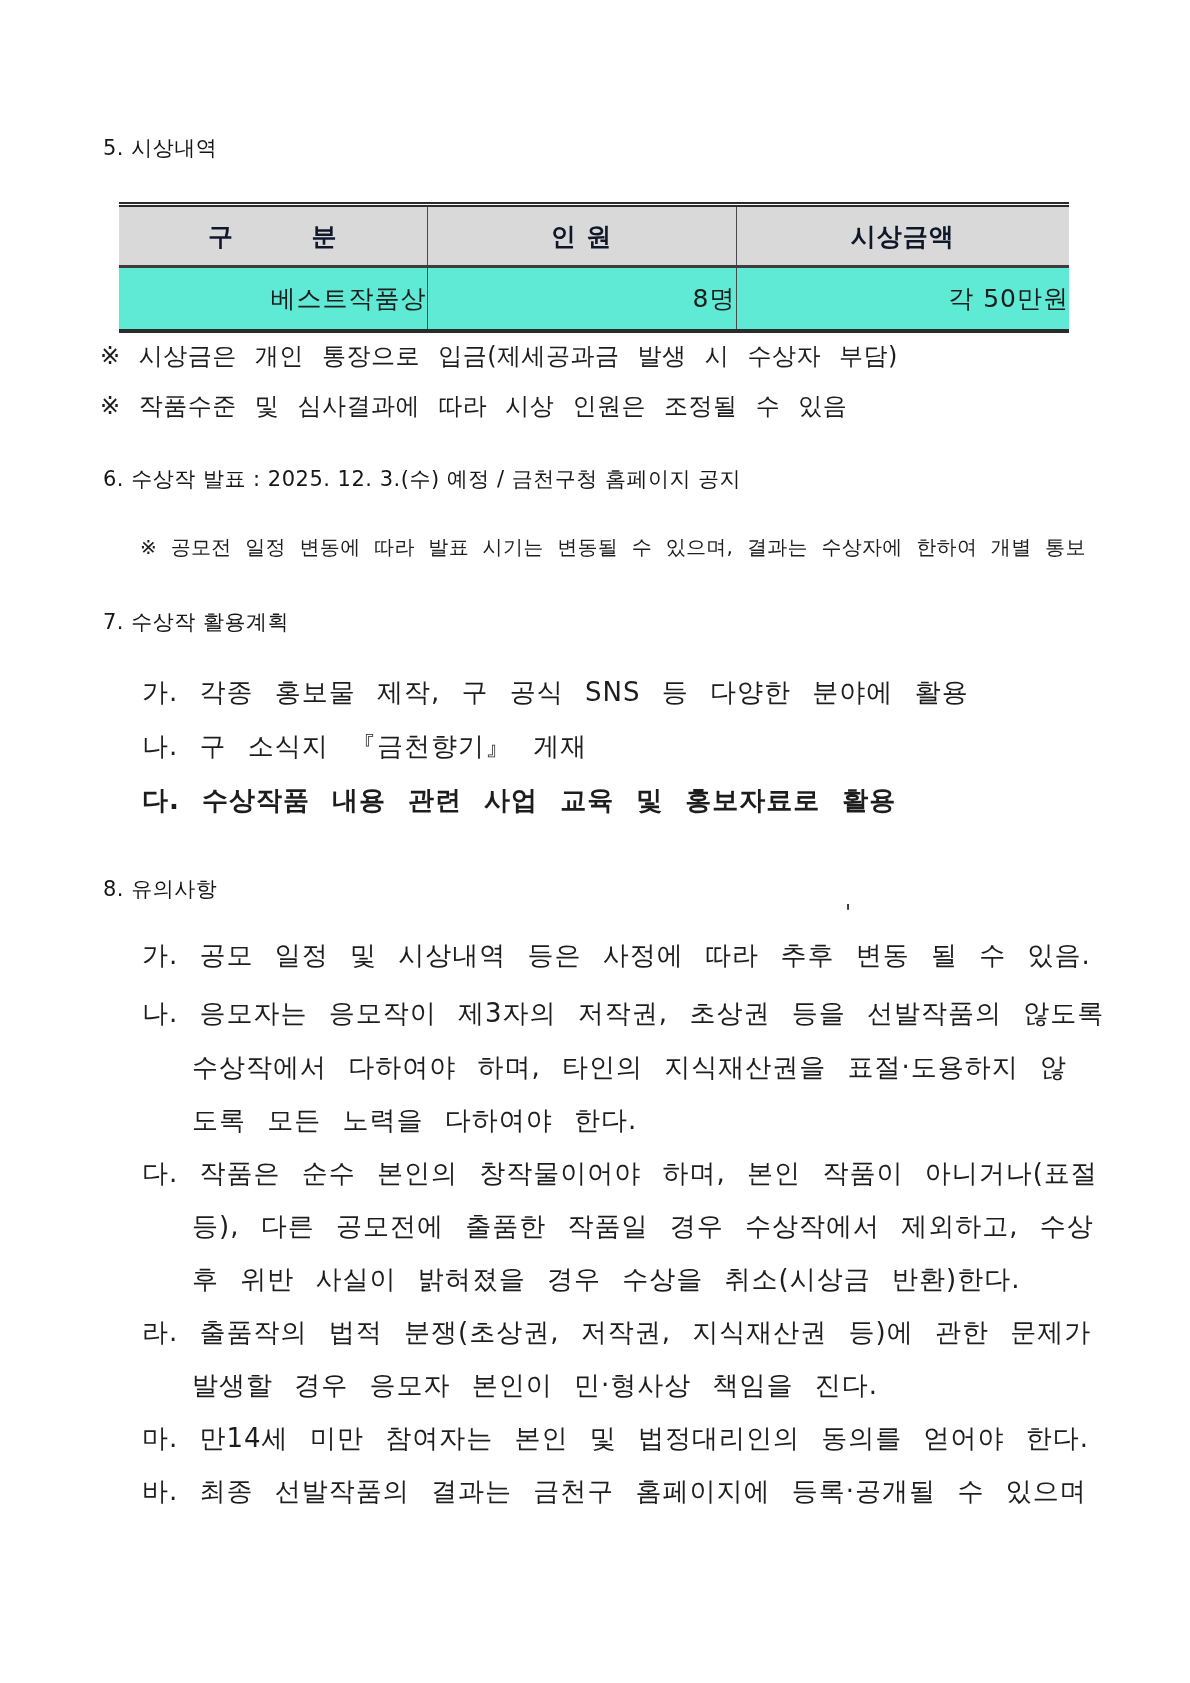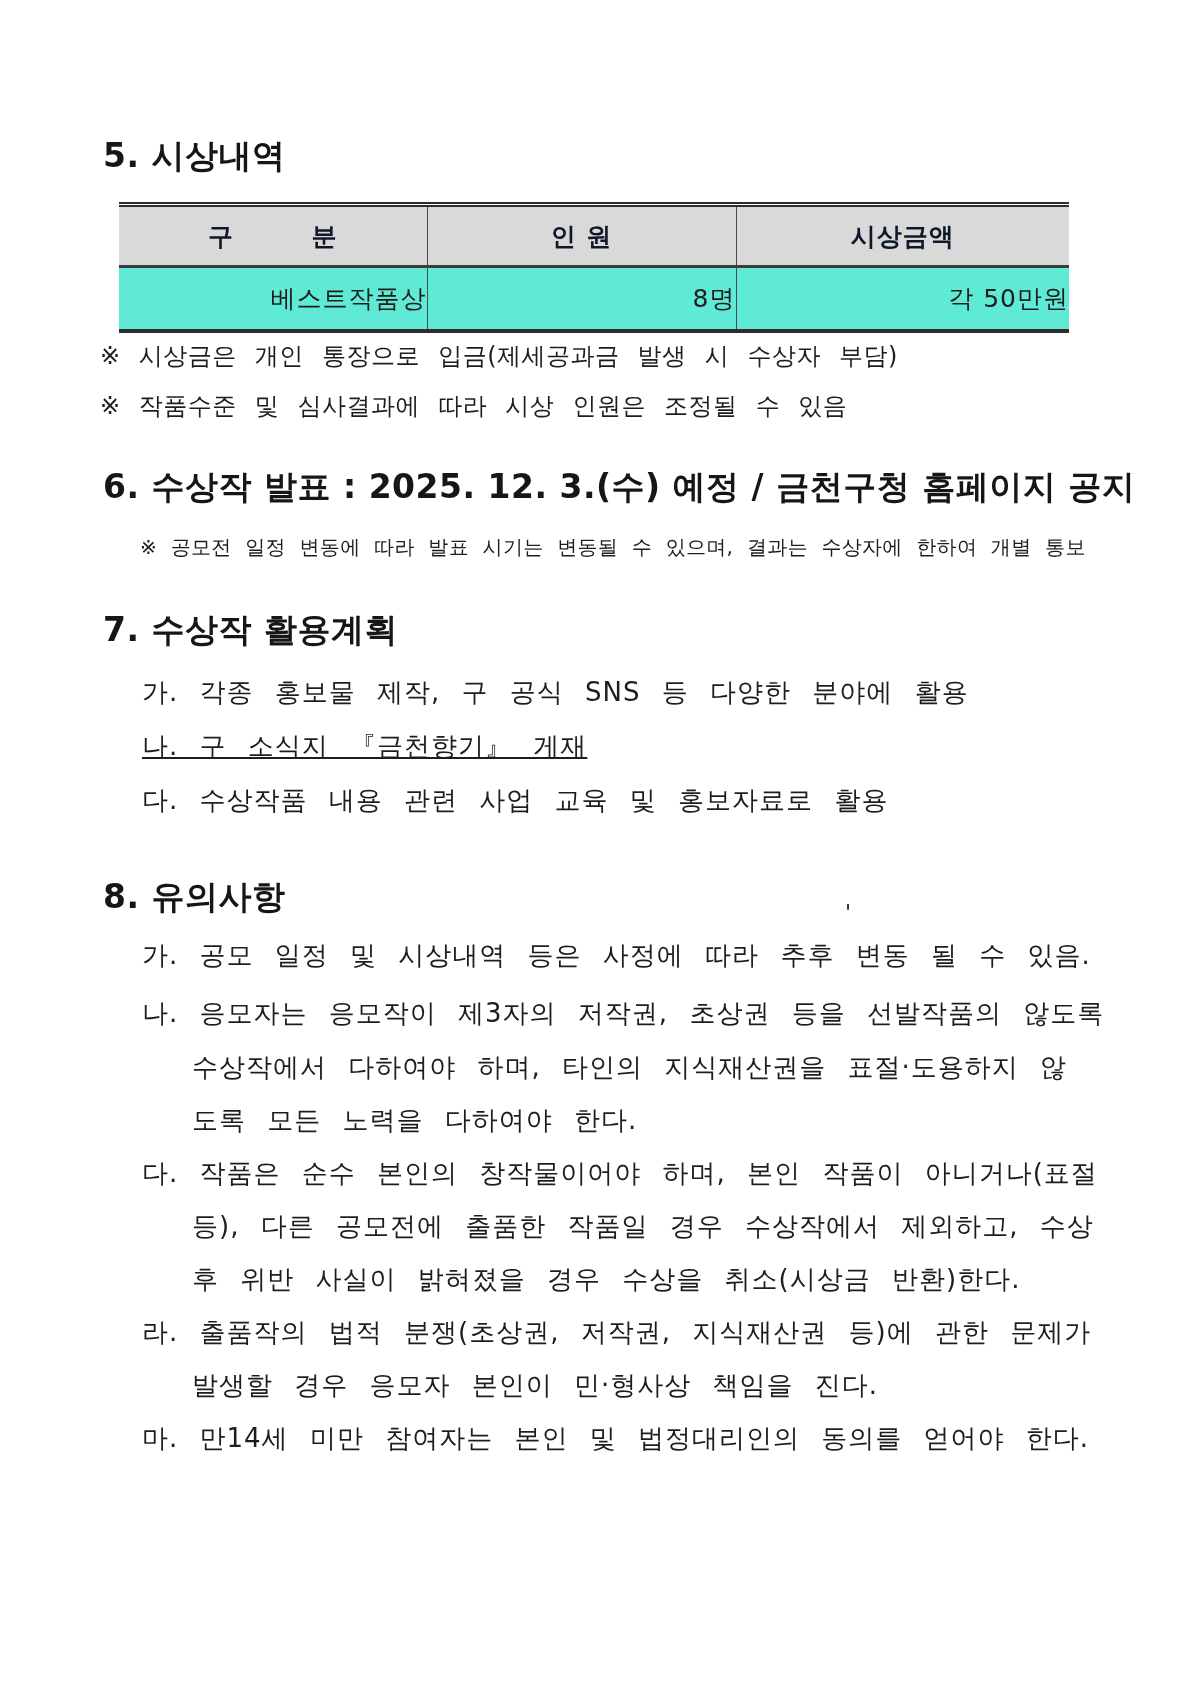--- a/index.html
+++ b/index.html
@@ -11,22 +11,22 @@
     margin: 0 auto;
     background: #ffffff;
     color: #1d1d1d;
     font-family: "DejaVu Sans", sans-serif;
     overflow: hidden;
   }
   .abs { position: absolute; white-space: nowrap; }
 
   
   .heading {
-    font-size: 33px;
-    font-weight: bold;
+    font-size: 21px;
+    font-weight: normal;
     letter-spacing: 0.5px;
     color: #161616;
   }
   .h5 { left: 103px; top: 134px; }
   .h6 { left: 103px; top: 465px; text-align: center; }
   .h7 { left: 103px; top: 608px; }
   .h8 { left: 103px; top: 875px; }
 
   
   .body-line {
@@ -44,22 +44,22 @@
     font-size: 20px;
     letter-spacing: 0.3px;
     word-spacing: 7px;
   }
 
   .n1 { left: 100px; top: 340px; }
   .n2 { left: 100px; top: 390px; }
   .n6 { left: 140px; top: 534px; }
 
   .i7a { left: 142px; top: 675px; }
-  .i7b { left: 142px; top: 729px; text-decoration: underline; }
-  .i7c { left: 142px; top: 783px; }
+  .i7b { left: 142px; top: 729px; }
+  .i7c { left: 142px; top: 783px; font-weight: bold; }
 
   .s8-0  { left: 142px; top: 938px;  }
   .s8-1  { left: 142px; top: 996px;  }
   .s8-2  { left: 192px; top: 1050px; }
   .s8-3  { left: 192px; top: 1103px; }
   .s8-4  { left: 142px; top: 1156px; }
   .s8-5  { left: 192px; top: 1209px; }
   .s8-6  { left: 192px; top: 1262px; }
   .s8-7  { left: 142px; top: 1315px; }
   .s8-8  { left: 192px; top: 1368px; }
@@ -154,14 +154,15 @@
   <div class="abs body-line s8-0">가. 공모 일정 및 시상내역 등은 사정에 따라 추후 변동 될 수 있음.</div>
   <div class="abs body-line s8-1">나. 응모자는 응모작이 제3자의 저작권, 초상권 등을 선발작품의 않도록</div>
   <div class="abs body-line s8-2">수상작에서 다하여야 하며, 타인의 지식재산권을 표절·도용하지 않</div>
   <div class="abs body-line s8-3">도록 모든 노력을 다하여야 한다.</div>
   <div class="abs body-line s8-4">다. 작품은 순수 본인의 창작물이어야 하며, 본인 작품이 아니거나(표절</div>
   <div class="abs body-line s8-5">등), 다른 공모전에 출품한 작품일 경우 수상작에서 제외하고, 수상</div>
   <div class="abs body-line s8-6">후 위반 사실이 밝혀졌을 경우 수상을 취소(시상금 반환)한다.</div>
   <div class="abs body-line s8-8">발생할 경우 응모자 본인이 민·형사상 책임을 진다.</div>
   <div class="abs body-line s8-7">라. 출품작의 법적 분쟁(초상권, 저작권, 지식재산권 등)에 관한 문제가</div>
   <div class="abs body-line s8-9">마. 만14세 미만 참여자는 본인 및 법정대리인의 동의를 얻어야 한다.</div>
+  <div class="abs body-line s8-10">바. 최종 선발작품의 결과는 금천구 홈페이지에 등록·공개될 수 있으며</div>
 
 </div>
 
 </body></html>

